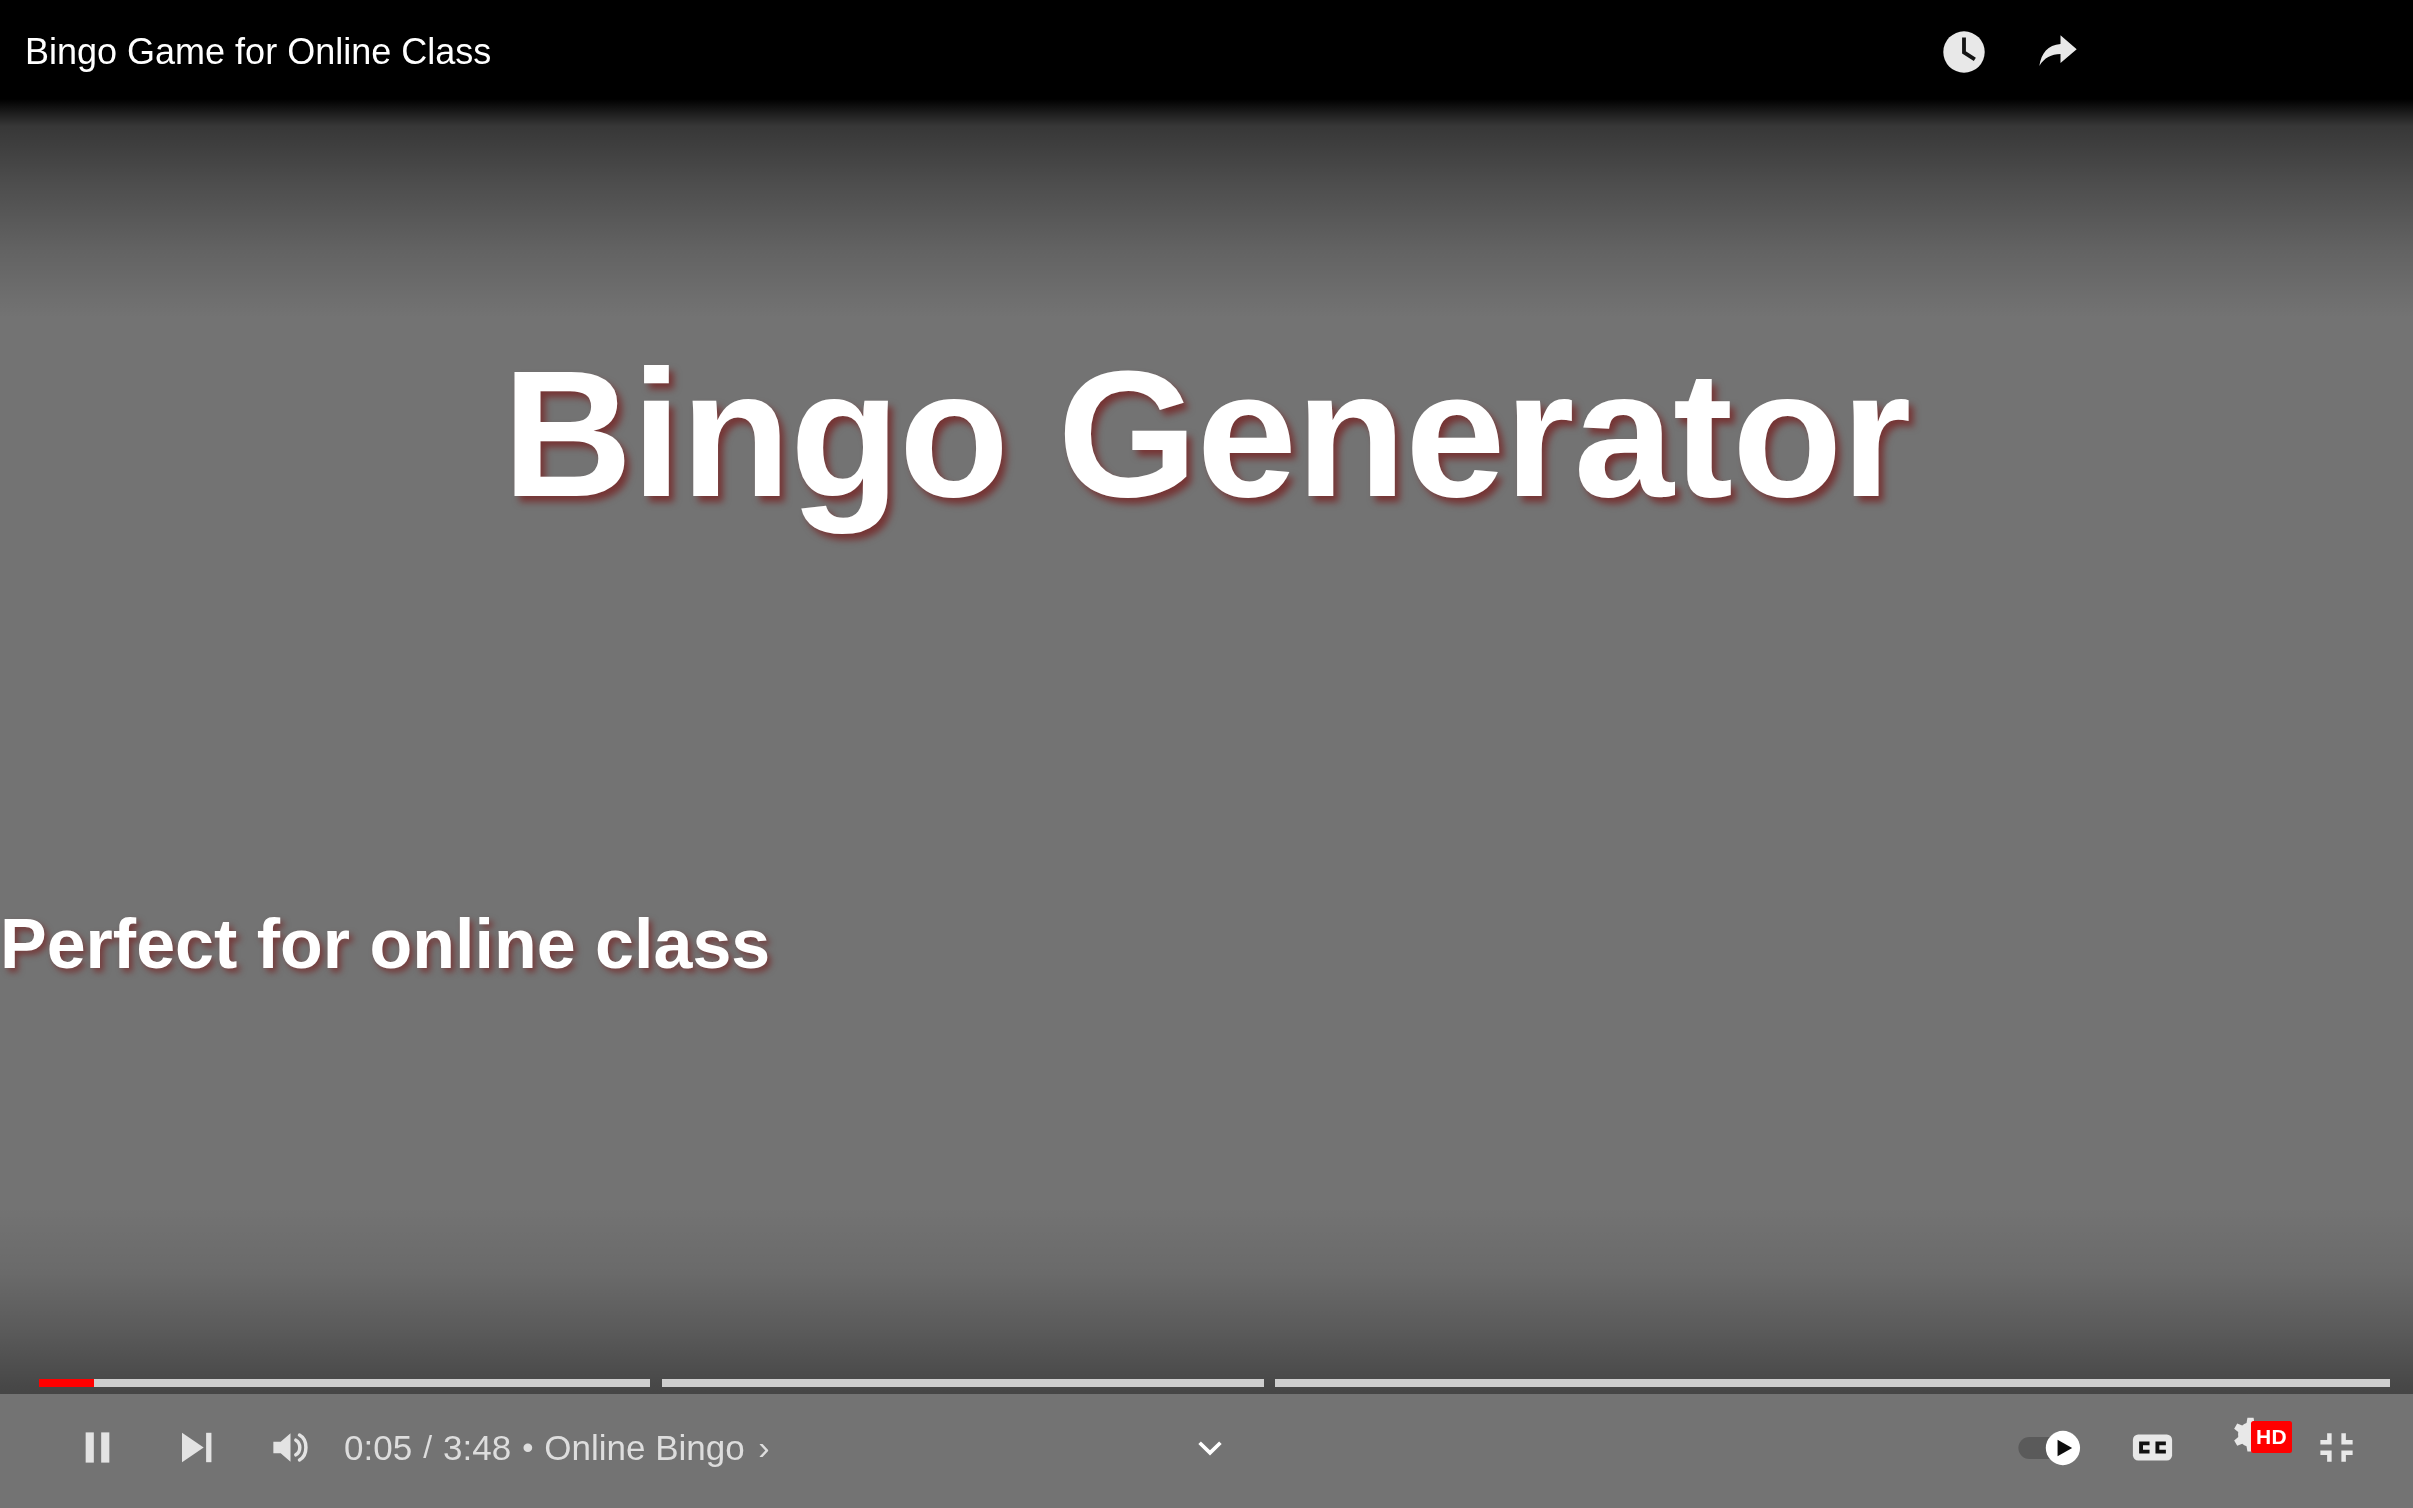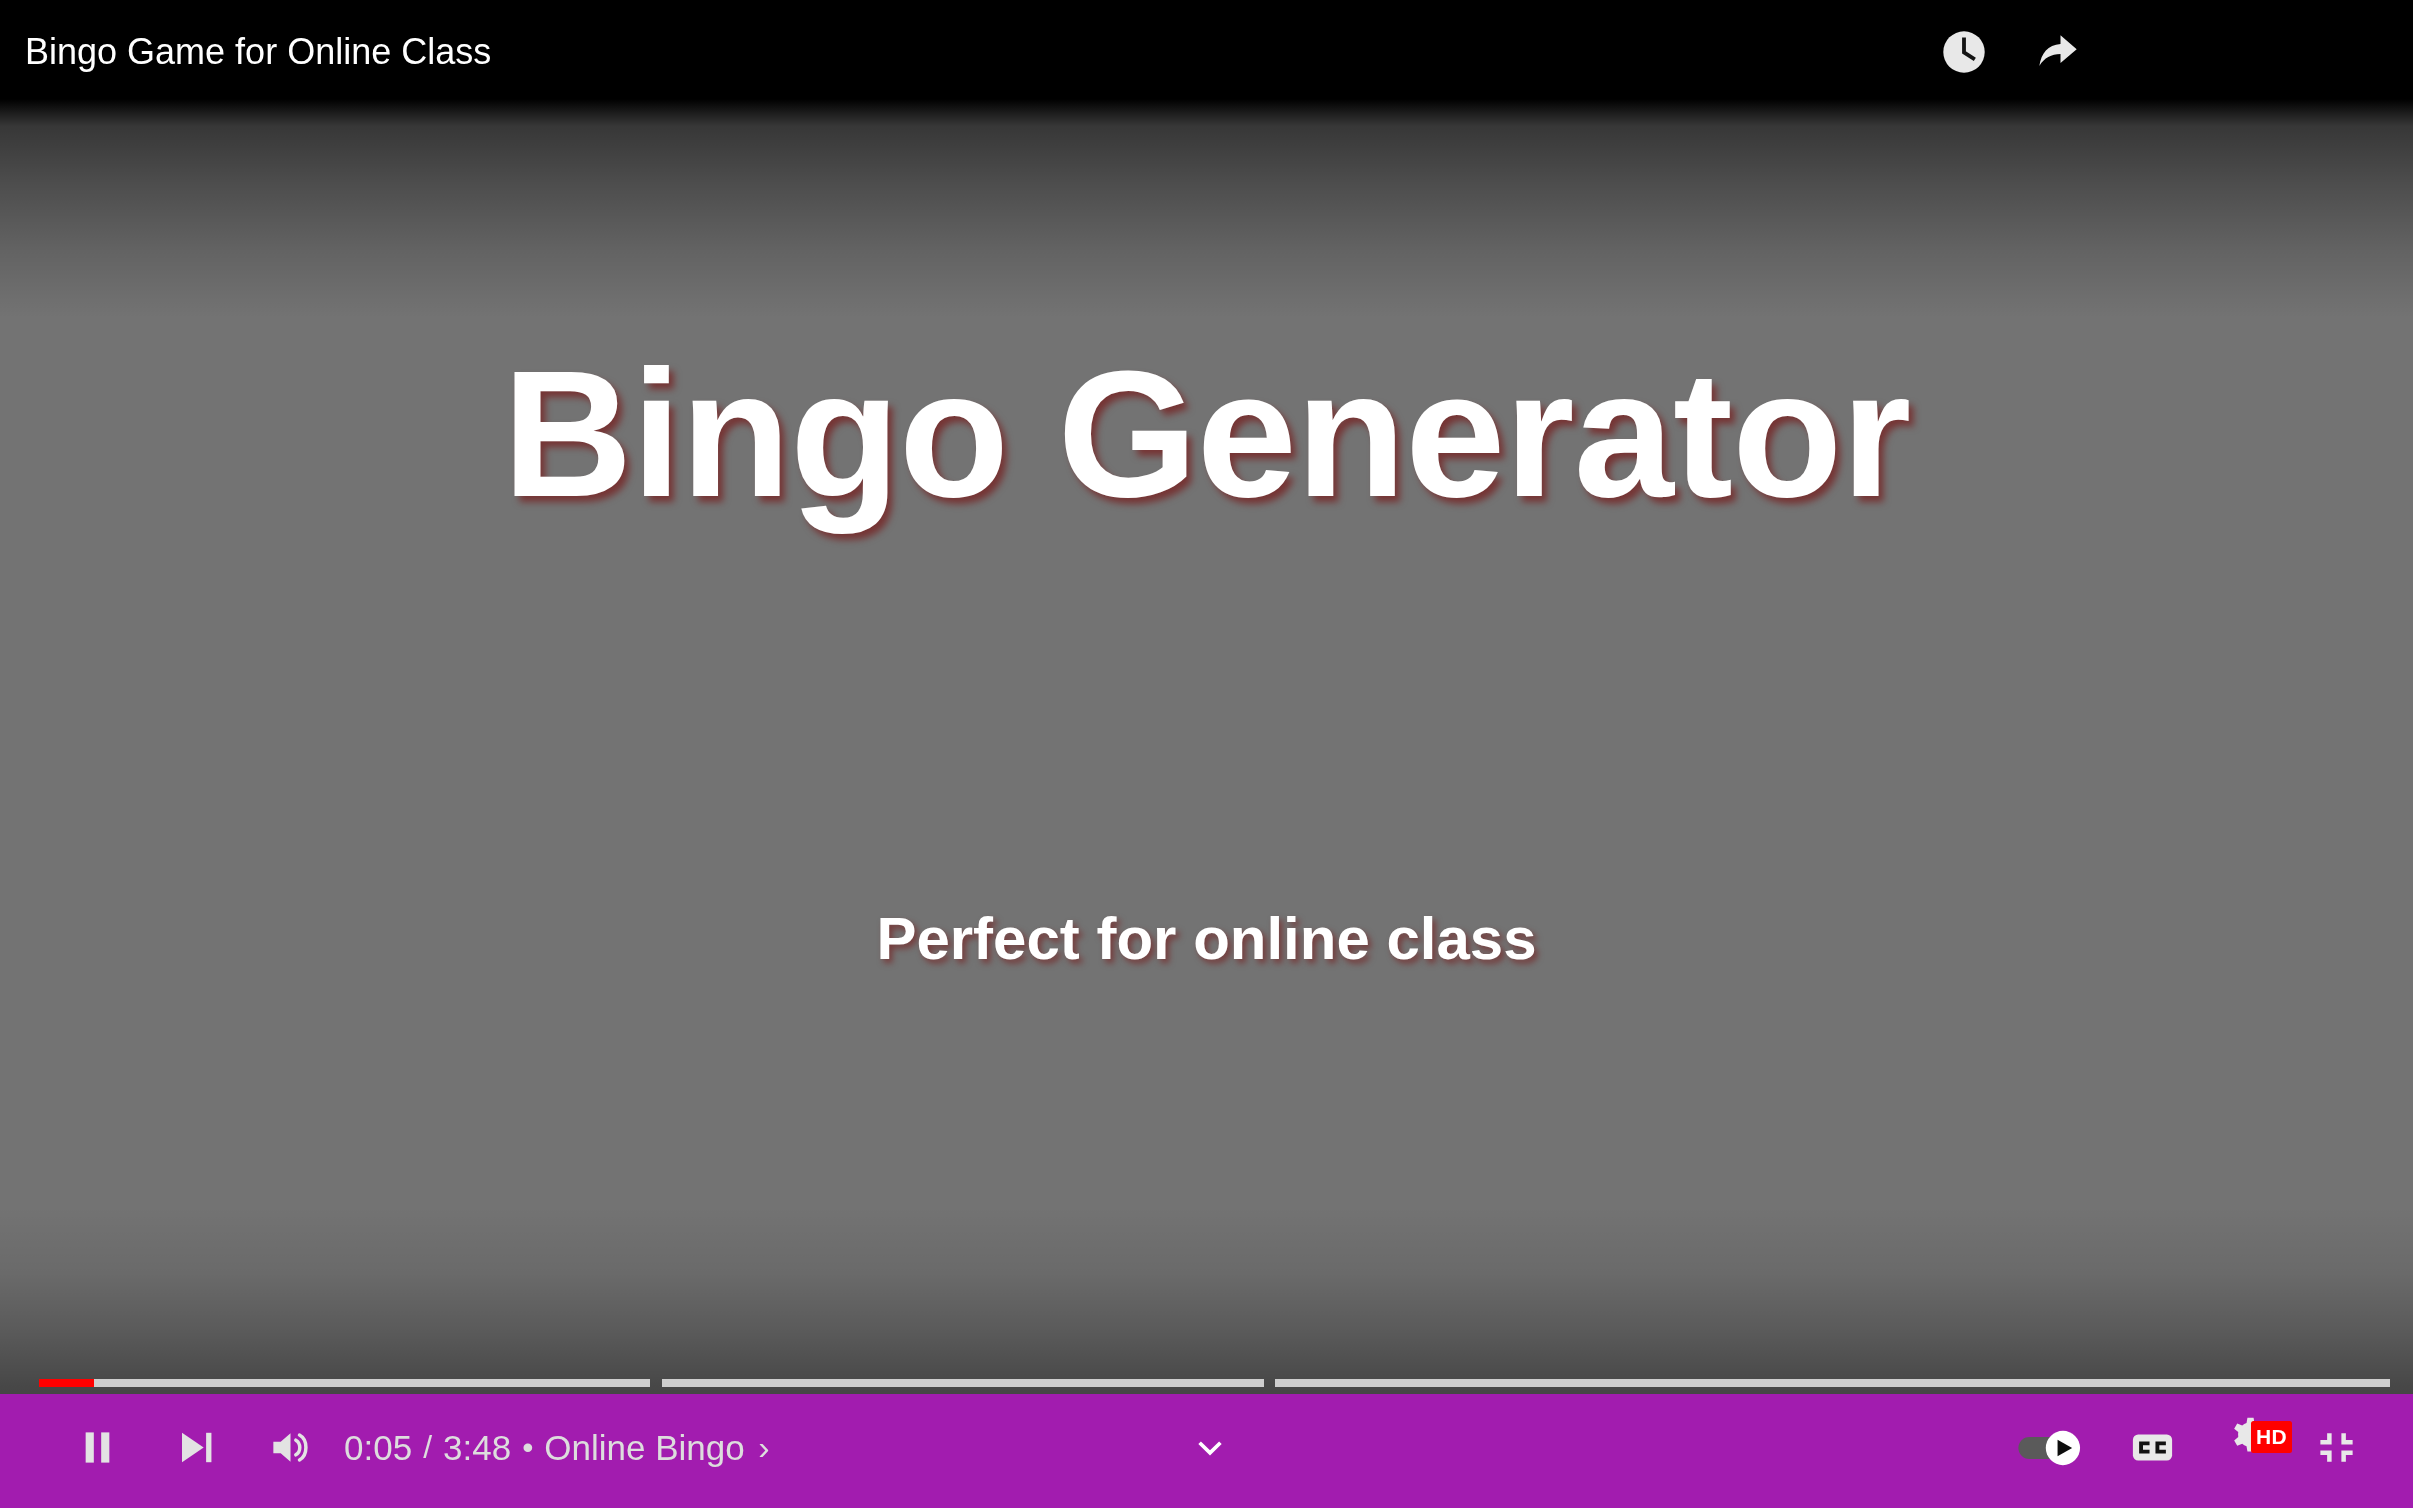--- a/index.html
+++ b/index.html
@@ -44,23 +44,23 @@
     letter-spacing: -0.8px;
     text-shadow: 5px 5.9px 7.5px rgba(120,0,0,0.55);
     white-space: nowrap;
   }
 
   #slide-subtitle {
     position: absolute;
     left: 0;
     top: 909px;
     width: 2413px;
-    text-align: center;
+    text-align: left;
     color: #ffffff;
-    font-size: 60px;
+    font-size: 70px;
     font-weight: bold;
     line-height: 1.0;
     text-shadow: 3.4px 4.2px 5.9px rgba(120,0,0,0.5);
     white-space: nowrap;
   }
 
   
   #top-scrim {
     position: absolute;
     left: 0; top: 0;
@@ -157,21 +157,21 @@
     height: 8.4px;
     background: rgba(255,255,255,0.30);
   }
 
   #controls-bar {
     position: absolute;
     left: 0;
     top: 22px;
     width: 2413px;
     height: 114px;
-    background: #a21caf;
+    background: #737373;
   }
 
   .ctrl-btn {
     position: absolute;
     top: 20px;
     height: 67px;
     cursor: pointer;
     display: flex;
     align-items: center;
     justify-content: center;

